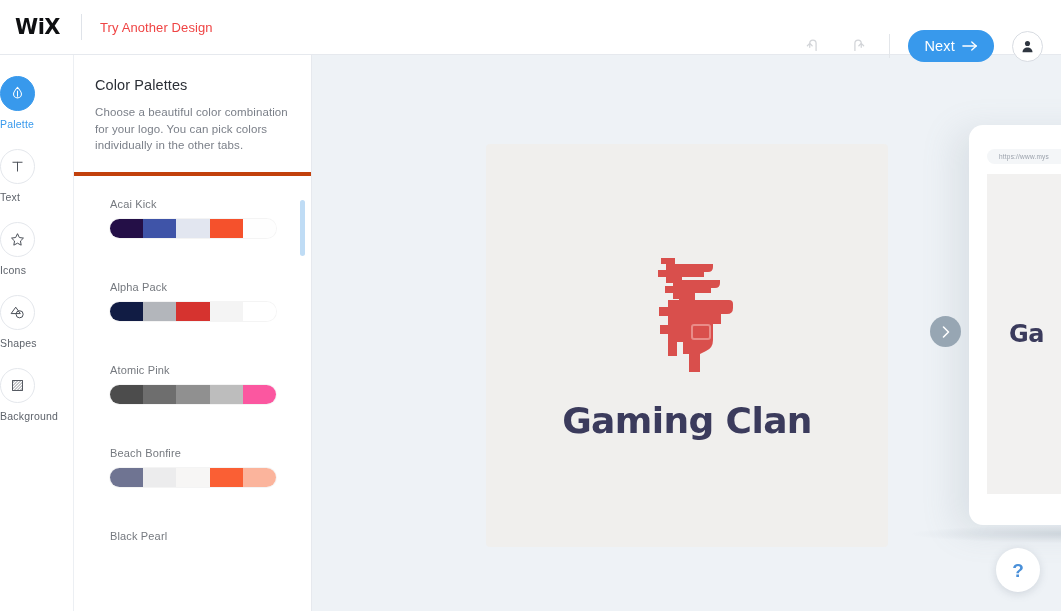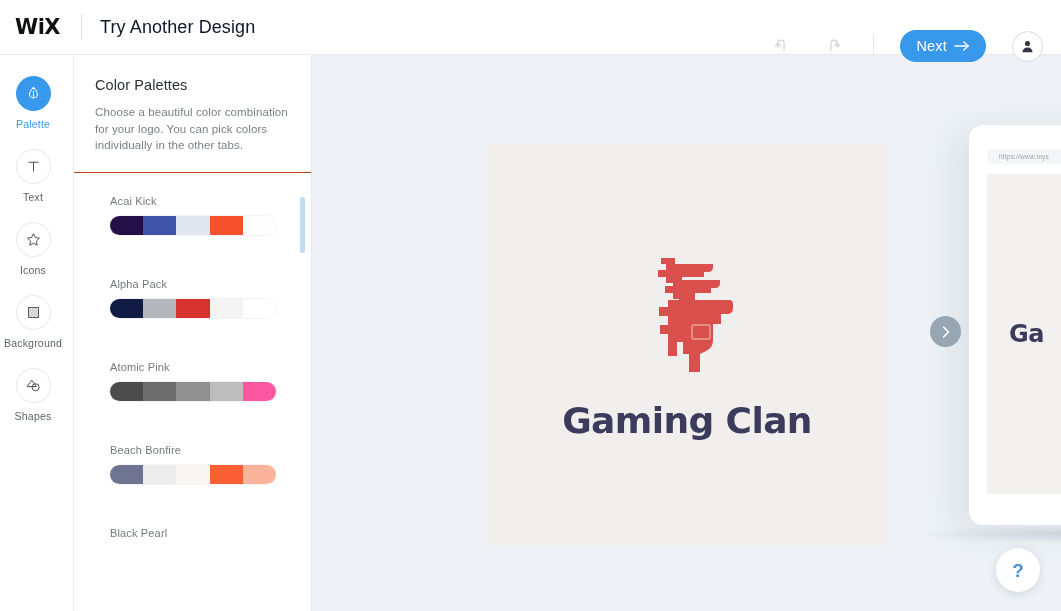--- a/index.html
+++ b/index.html
@@ -23,24 +23,24 @@
     z-index: 40;
   }
   .brand-wrap { display: flex; align-items: center; height: 100%; padding-left: 15px; }
   .wix-logo {
     font-family: "DejaVu Sans", sans-serif;
     font-weight: 700; font-size: 21px; letter-spacing: -0.5px;
     color: #0f1012; line-height: 1;
   }
   .brand-divider { width: 1px; height: 26px; background: #dfe3e9; margin: 0 18px 0 21px; }
   .try-another {
-    font-size: 18px; color: #0f172a; letter-spacing: .1px; white-space: nowrap; text-align: right;
+    font-size: 13px; color: #ef4444; letter-spacing: .1px; white-space: nowrap; text-align: right;
   }
   .topbar-right {
-    margin-left: auto; display: flex; align-items: center; gap: 12px; padding-right: 18px; height: 100%; margin-top: 38px;
+    margin-left: auto; display: flex; align-items: center; gap: 4px; padding-right: 18px; height: 100%; margin-top: 38px;
   }
   .icon-btn-plain {
     width: 38px; height: 38px; display: flex; align-items: center; justify-content: center;
     opacity: .30;
   }
   .tb-divider { width: 1px; height: 24px; background: #e3e6ea; margin: 0 14px 0 10px; }
   .next-btn {
     height: 32px; min-width: 81px; border-radius: 18px;
     background: #3899ec; border: none; color: #fff;
     font-size: 14.5px; font-family: "Liberation Sans", sans-serif;
@@ -57,40 +57,40 @@
 
   
   .rail {
     position: absolute; top: 55px; left: 0; width: 74px; height: 556px;
     background: #ffffff; border-right: 1px solid #eceff3;
     padding-top: 16px;
     z-index: 30;
   }
   .rail-item {
     width: 66px; height: 73px;
-    display: flex; flex-direction: column; align-items: center; justify-content: flex-start;
+    display: flex; flex-direction: column; align-items: flex-start; justify-content: flex-start;
     cursor: pointer; padding-top: 5px;
   }
   .rail-circle {
     width: 35px; height: 35px; border-radius: 50%;
     border: 1px solid #e4e7ec; background: #fff;
     display: flex; align-items: center; justify-content: center;
     margin-bottom: 7px;
   }
   .rail-item.active .rail-circle { background: #3899ec; border-color: #3899ec; }
   .rail-label { font-size: 10.5px; color: #5e636b; letter-spacing: .2px; }
   .rail-item.active .rail-label { color: #3899ec; }
 
   
   .panel {
     position: absolute; top: 55px; left: 74px; width: 238px; height: 556px;
     background: #ffffff; border-right: 1px solid #e6e9ee;
     z-index: 25; overflow: hidden;
   }
-  .panel-head { padding: 22px 10px 18px 21px; border-bottom: 1px solid #c2410c; }
+  .panel-head { padding: 22px 10px 18px 21px; border-bottom: 4px solid #c2410c; }
   .panel-title { font-size: 14.5px; color: #2b2f36; margin-bottom: 11px; letter-spacing: .1px; }
   .panel-sub { font-size: 11.5px; line-height: 16.5px; color: #7a7f88; letter-spacing: .1px; }
 
   .palette-scroll {
     position: relative; height: 436px; overflow: hidden; padding-top: 22px;
   }
   .palette-item { padding: 0 21px 16px 36px; margin-bottom: 27px; cursor: pointer; }
   .palette-name { font-size: 11px; color: #75797f; margin-bottom: 9px; letter-spacing: .15px; }
   .swatch {
     display: flex; height: 19px; width: 166px; border-radius: 10px; overflow: hidden;
@@ -242,44 +242,44 @@
       <div class="rail-label">Text</div>
     </div>
 
     <div class="rail-item">
       <div class="rail-circle">
         <svg width="17" height="17" viewBox="0 0 24 24" fill="none" stroke="#4a4f57" stroke-width="1.4" stroke-linejoin="round">
           <polygon points="12,3.8 14.6,9.2 20.4,10 16.2,14.1 17.2,20 12,17.2 6.8,20 7.8,14.1 3.6,10 9.4,9.2"></polygon>
         </svg>
       </div>
       <div class="rail-label">Icons</div>
+    </div>
+
+    <div class="rail-item">
+      <div class="rail-circle">
+        <svg width="17" height="17" viewBox="0 0 24 24" fill="none" stroke="#4a4f57" stroke-width="1.4" stroke-linejoin="round">
+          <polygon points="9.5,4.5 16,13.5 3,13.5"></polygon>
+          <circle cx="15" cy="14.5" r="5"></circle>
+        </svg>
+      </div>
+      <div class="rail-label">Shapes</div>
     </div>
 
     <div class="rail-item">
       <div class="rail-circle">
         <svg width="17" height="17" viewBox="0 0 24 24">
           <defs>
             <pattern id="hatch" width="3" height="3" patternUnits="userSpaceOnUse" patternTransform="rotate(45)">
               <line x1="0" y1="0" x2="0" y2="3" stroke="#4a4f57" stroke-width="1.3"></line>
             </pattern>
           </defs>
           <rect x="5" y="5" width="14" height="14" fill="url(#hatch)" stroke="#4a4f57" stroke-width="1.3"></rect>
         </svg>
       </div>
       <div class="rail-label">Background</div>
-    </div>
-
-    <div class="rail-item">
-      <div class="rail-circle">
-        <svg width="17" height="17" viewBox="0 0 24 24" fill="none" stroke="#4a4f57" stroke-width="1.4" stroke-linejoin="round">
-          <polygon points="9.5,4.5 16,13.5 3,13.5"></polygon>
-          <circle cx="15" cy="14.5" r="5"></circle>
-        </svg>
-      </div>
-      <div class="rail-label">Shapes</div>
     </div>
   </div>
 
   <div class="panel">
     <div class="panel-head">
       <div class="panel-title">Color Palettes</div>
       <div class="panel-sub">Choose a beautiful color combination for your logo. You can pick colors individually in the other tabs.</div>
     </div>
 
     <div class="palette-scroll">

